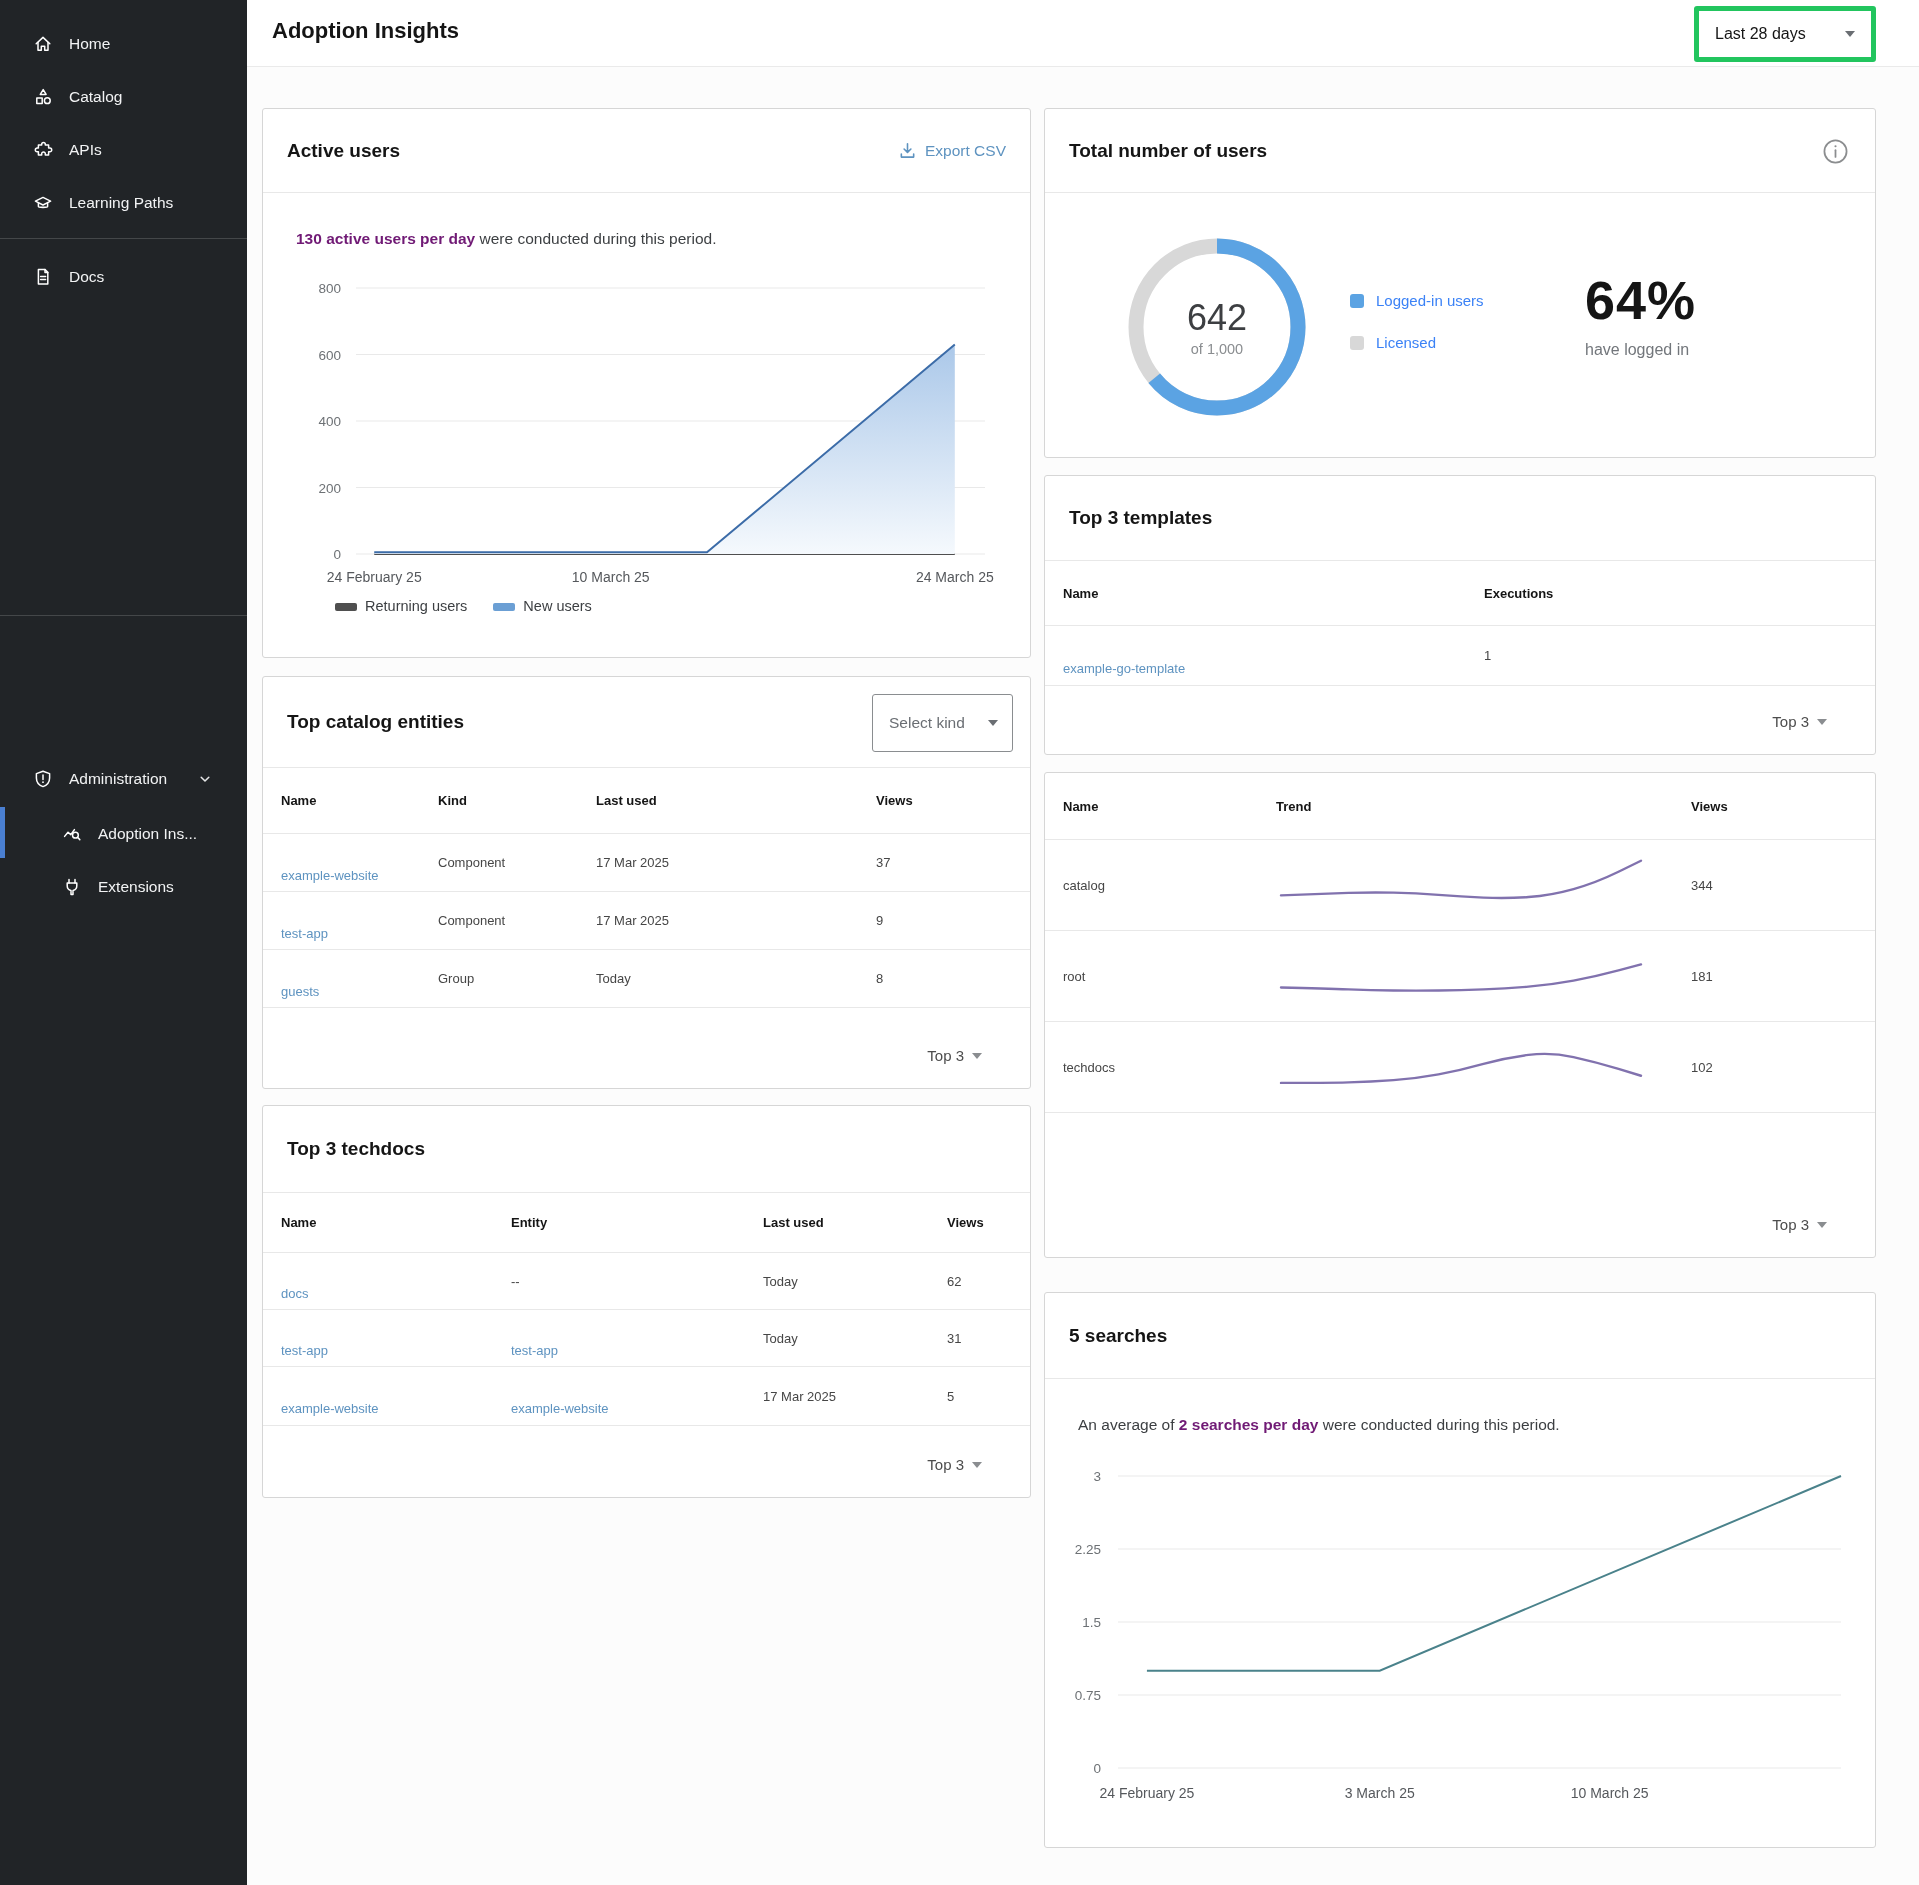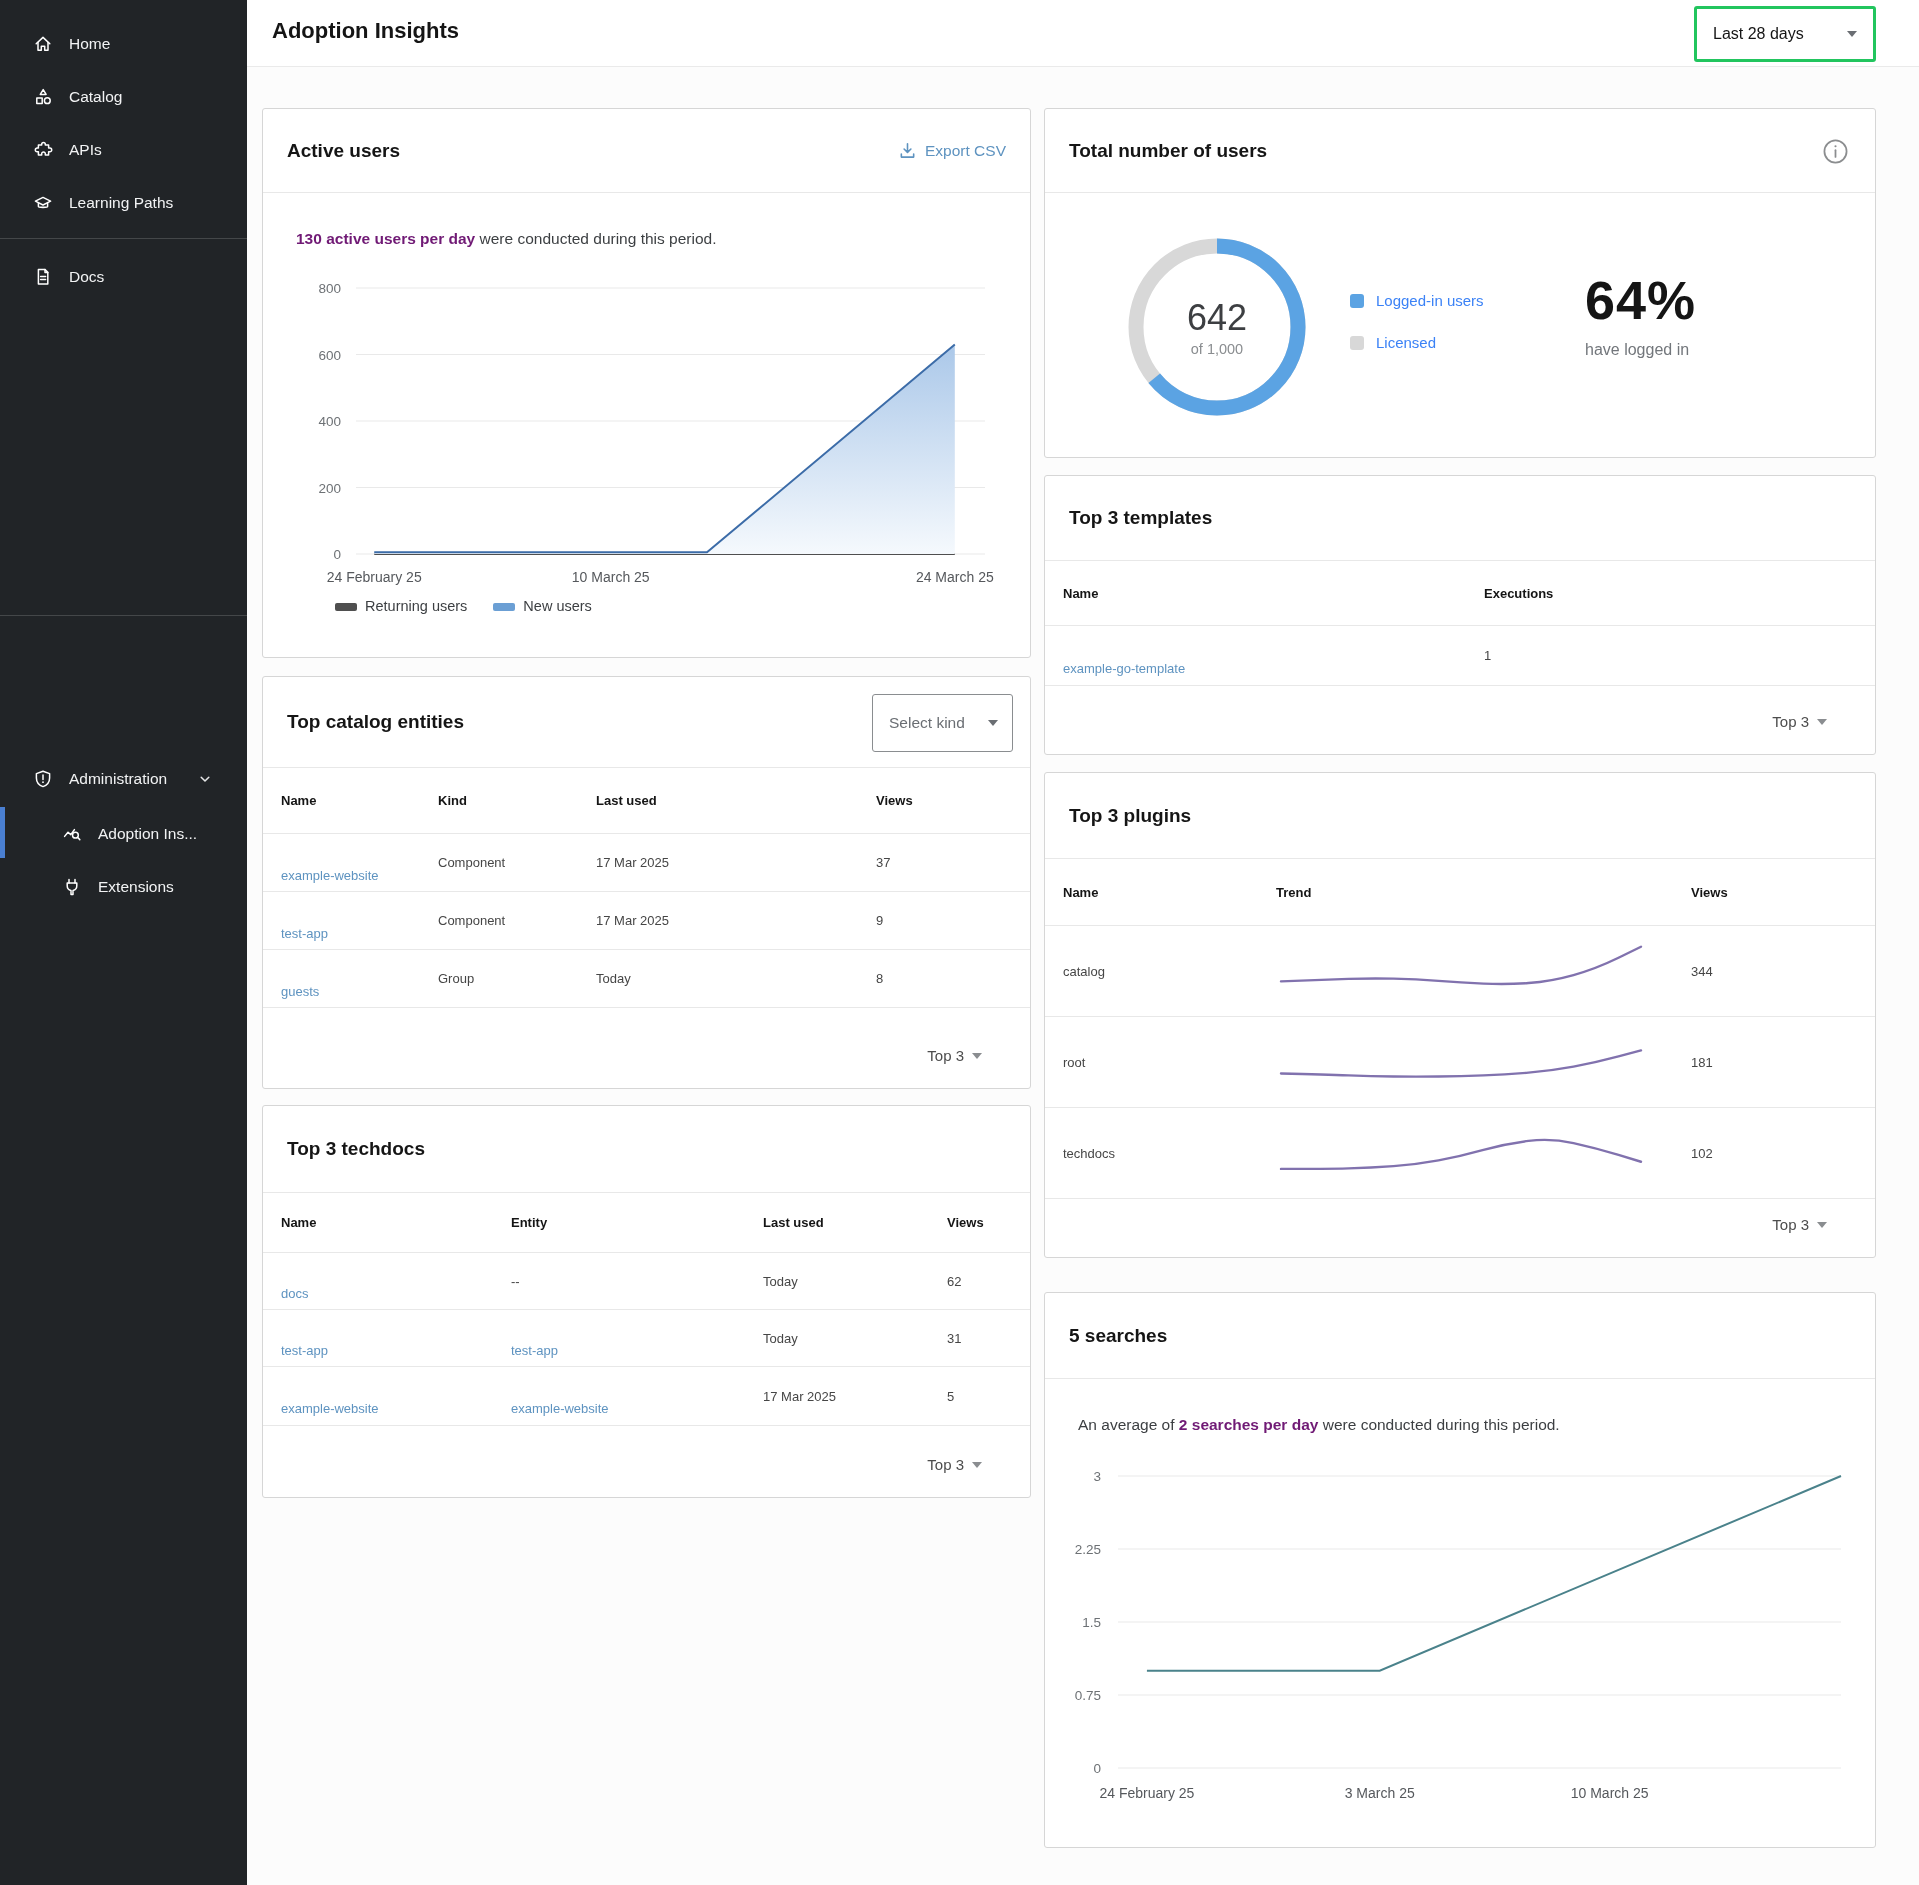--- a/index.html
+++ b/index.html
@@ -22,21 +22,21 @@
   .chev { position:absolute; right:32px; width:20px; height:20px; color:#e6e7e8; }
   svg.line-icn { fill:none; stroke:currentColor; stroke-width:1.5;
     stroke-linecap:round; stroke-linejoin:round; }
 
   
   .main-header { position:absolute; left:247px; top:0; width:1672px; height:67px;
     background:#fff; border-bottom:1px solid #eaeaea; }
   .page-title { position:absolute; left:25px; top:18px; font-size:22px; font-weight:700;
     color:#151515; }
   .period-box { position:absolute; right:43px; top:6px; width:182px; height:56px;
-    border:3px solid #22c55e; border-radius:3px; background:#fff; display:flex;
+    border:5px solid #22c55e; border-radius:3px; background:#fff; display:flex;
     align-items:center; padding:12px 16px; font-size:16px; color:#151515; cursor:pointer; }
   .caret { width:0; height:0; border-left:5.5px solid transparent;
     border-right:5.5px solid transparent; border-top:6.5px solid #6a6e73;
     display:inline-block; margin-left:auto; }
 
   
   .content { position:absolute; left:247px; top:67px; width:1672px; height:1818px; }
   .card { position:absolute; background:#fff; border:1px solid #d6d6d6; border-radius:3px; }
   .card-head { display:flex; align-items:center; padding-left:24px;
     border-bottom:1px solid #e8e8e8; font-size:19px; font-weight:700; color:#151515;
@@ -355,23 +355,20 @@
         <span class="link">example-go-template</span>
         <span>1</span>
       </div>
       <div class="tbl-footer">
         <span>Top 3</span>
           <span class="caret"></span>
       </div>
     </section>
 
     <section class="card" style="left:797px; top:705px; width:832px; height:486px;">
-      <div class="card-head" style="height:86px">
-        <span>Top 3 plugins</span>
-      </div>
       <div class="t-head g-plug" style="height:67px">
         <span>Name</span>
           <span>Trend</span>
           <span>Views</span>
       </div>
       <div class="t-row g-plug" style="height:91px">
         <span>catalog</span>
         <span class="spark-cell">
             <svg id="spark0" width="400" height="91" viewBox="0 0 400 91">
               <path d="M5,55.4 Q50,53.75 72.5,52.925 Q95,52.1 117.5,52.650000000000006 Q140,53.2 162.5,54.85 Q185,56.5 207.5,57.6 Q230,58.7 252.5,57.05 Q275,55.4 297.5,49.075 Q320,42.75 342.5,31.75 L365,20.75" fill="none" stroke="#8172ae" stroke-width="2.4" stroke-linecap="round"></path>

